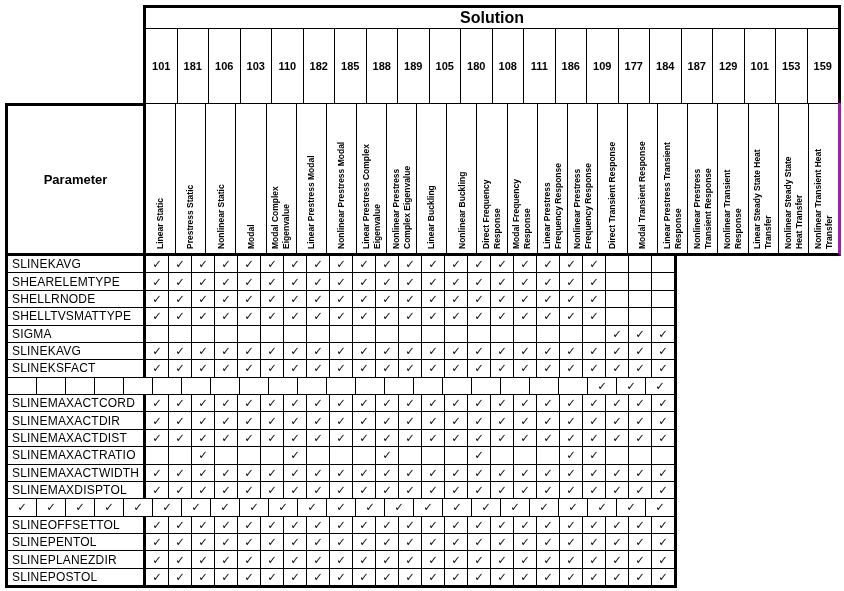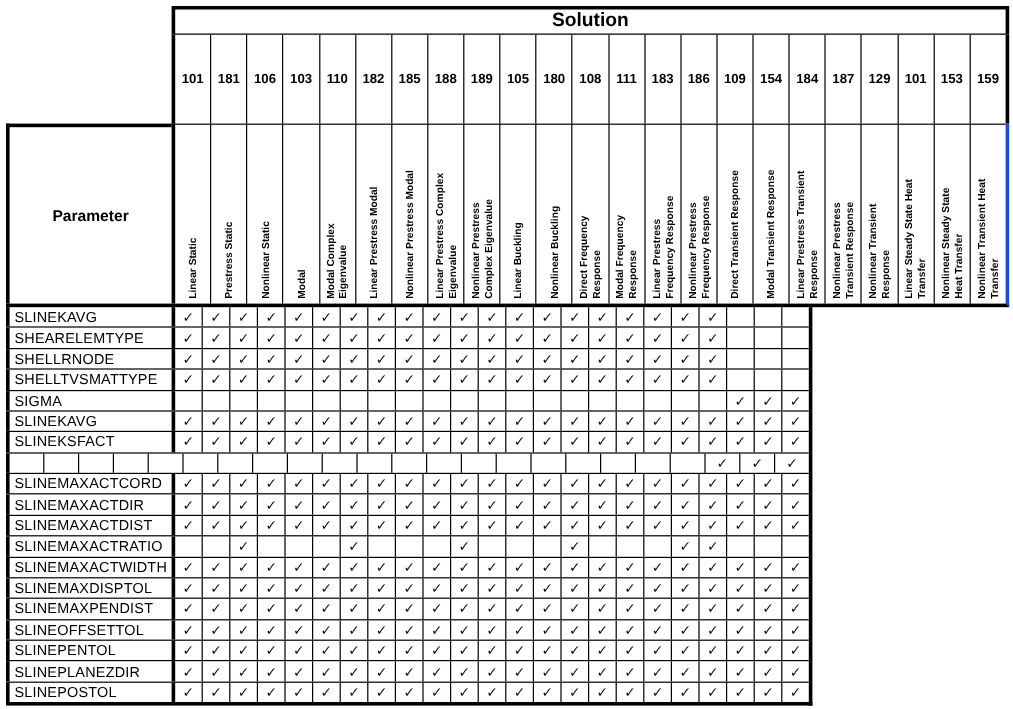--- a/index.html
+++ b/index.html
@@ -25,21 +25,21 @@
   .cells .cell:first-child { border-left:3px solid #000; }
 
   
   .numbers-row { top:29px; height:74px; border-right:3px solid #000; }
   .ncell {
     display:flex; align-items:center; justify-content:center;
     font-weight:bold; font-size:11px;
   }
 
   
-  .header-row { top:103px; height:153px; border-right:3px solid #1d4ed8; border-bottom:3px solid #000; }
+  .header-row { top:103px; height:153px; border-right:3px solid #a21caf; border-bottom:3px solid #000; }
   .param-head {
     border-left:3px solid #000; border-top:3px solid #000;
     display:flex; align-items:center; justify-content:center;
     font-weight:bold; font-size:13px;
   }
   .header-row .cell { border-top:1px solid #000; }
   .hcell { display:flex; justify-content:center; align-items:flex-end; overflow:hidden; }
   .rot {
     writing-mode:vertical-rl; transform:rotate(180deg);
     font-weight:bold; font-size:8.5px; line-height:1.25;
@@ -82,24 +82,23 @@
         <div class="cell ncell">103</div>
         <div class="cell ncell">110</div>
         <div class="cell ncell">182</div>
         <div class="cell ncell">185</div>
         <div class="cell ncell">188</div>
         <div class="cell ncell">189</div>
         <div class="cell ncell">105</div>
         <div class="cell ncell">180</div>
         <div class="cell ncell">108</div>
         <div class="cell ncell">111</div>
-        <div class="cell ncell">183</div>
         <div class="cell ncell">186</div>
         <div class="cell ncell">109</div>
-        <div class="cell ncell">154</div>
+        <div class="cell ncell">177</div>
         <div class="cell ncell">184</div>
         <div class="cell ncell">187</div>
         <div class="cell ncell">129</div>
         <div class="cell ncell">101</div>
         <div class="cell ncell">153</div>
         <div class="cell ncell">159</div>
       </div>
   </div>
 
   <div class="gridrow header-row">
@@ -576,21 +575,20 @@
           <div class="cell ccell">✓</div>
           <div class="cell ccell">✓</div>
           <div class="cell ccell">✓</div>
           <div class="cell ccell">✓</div>
           <div class="cell ccell">✓</div>
           <div class="cell ccell">✓</div>
           <div class="cell ccell">✓</div>
         </div>
       </div>
       <div class="drow">
-        <div class="labelcell">SLINEMAXPENDIST</div>
         <div class="cells">
           <div class="cell ccell">✓</div>
           <div class="cell ccell">✓</div>
           <div class="cell ccell">✓</div>
           <div class="cell ccell">✓</div>
           <div class="cell ccell">✓</div>
           <div class="cell ccell">✓</div>
           <div class="cell ccell">✓</div>
           <div class="cell ccell">✓</div>
           <div class="cell ccell">✓</div>

